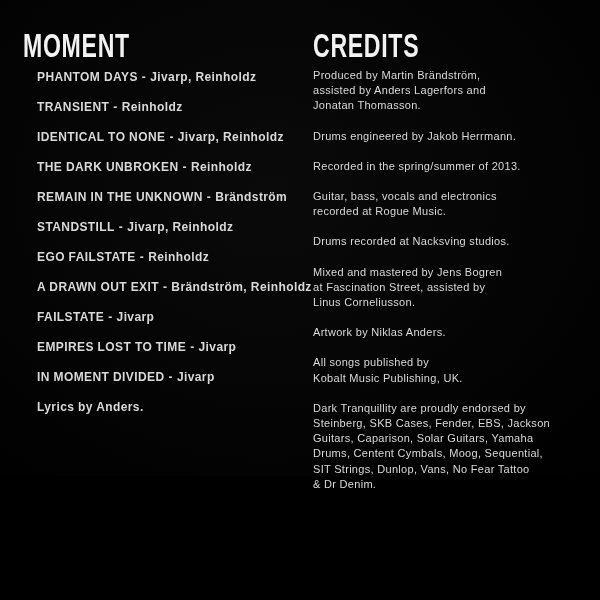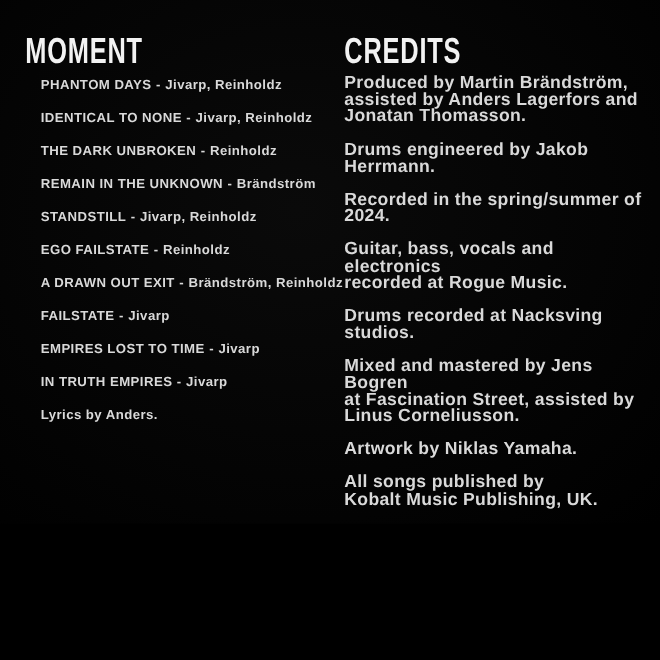--- a/index.html
+++ b/index.html
@@ -52,39 +52,42 @@
   .track .sep { margin: 0 4px; }
 
   .credits {
     position: absolute;
     left: 313px;
     top: 68px;
     width: 275px;
   }
   .credit {
     margin: 0 0 15px 0;
-    font-size: 16px;
+    font-size: 11px;
     line-height: 15.2px;
-    font-weight: 700;
+    font-weight: 400;
     letter-spacing: 0.3px;
     color: #d9d9d9;
     white-space: pre-line;
   }
 </style>
 </head>
 <body>
 
 <div class="page">
 
   <h1 class="heading left">MOMENT</h1>
   <h1 class="heading right">CREDITS</h1>
 
   <div class="tracklist">
     <div class="track">
       <span>PHANTOM DAYS</span><span class="sep">-</span><span>Jivarp, Reinholdz</span>
+    </div>
+    <div class="track">
+      <span>TRANSIENT</span><span class="sep">-</span><span>Reinholdz</span>
     </div>
     <div class="track">
       <span>IDENTICAL TO NONE</span><span class="sep">-</span><span>Jivarp, Reinholdz</span>
     </div>
     <div class="track">
       <span>THE DARK UNBROKEN</span><span class="sep">-</span><span>Reinholdz</span>
     </div>
     <div class="track">
       <span>REMAIN IN THE UNKNOWN</span><span class="sep">-</span><span>Brändström</span>
     </div>
@@ -97,35 +100,41 @@
     <div class="track">
       <span>A DRAWN OUT EXIT</span><span class="sep">-</span><span>Brändström, Reinholdz</span>
     </div>
     <div class="track">
       <span>FAILSTATE</span><span class="sep">-</span><span>Jivarp</span>
     </div>
     <div class="track">
       <span>EMPIRES LOST TO TIME</span><span class="sep">-</span><span>Jivarp</span>
     </div>
     <div class="track">
-      <span>IN TRUTH EMPIRES</span><span class="sep">-</span><span>Jivarp</span>
+      <span>IN MOMENT DIVIDED</span><span class="sep">-</span><span>Jivarp</span>
     </div>
     <div class="footnote">Lyrics by Anders.</div>
   </div>
 
   <div class="credits">
     <p class="credit">Produced by Martin Brändström,
 assisted by Anders Lagerfors and
 Jonatan Thomasson.</p>
     <p class="credit">Drums engineered by Jakob Herrmann.</p>
-    <p class="credit">Recorded in the spring/summer of 2024.</p>
+    <p class="credit">Recorded in the spring/summer of 2013.</p>
     <p class="credit">Guitar, bass, vocals and electronics
 recorded at Rogue Music.</p>
     <p class="credit">Drums recorded at Nacksving studios.</p>
     <p class="credit">Mixed and mastered by Jens Bogren
 at Fascination Street, assisted by
 Linus Corneliusson.</p>
-    <p class="credit">Artwork by Niklas Yamaha.</p>
+    <p class="credit">Artwork by Niklas Anders.</p>
     <p class="credit">All songs published by
 Kobalt Music Publishing, UK.</p>
+    <p class="credit">Dark Tranquillity are proudly endorsed by
+Steinberg, SKB Cases, Fender, EBS, Jackson
+Guitars, Caparison, Solar Guitars, Yamaha
+Drums, Centent Cymbals, Moog, Sequential,
+SIT Strings, Dunlop, Vans, No Fear Tattoo
+&amp; Dr Denim.</p>
   </div>
 
 </div>
 
 </body></html>

